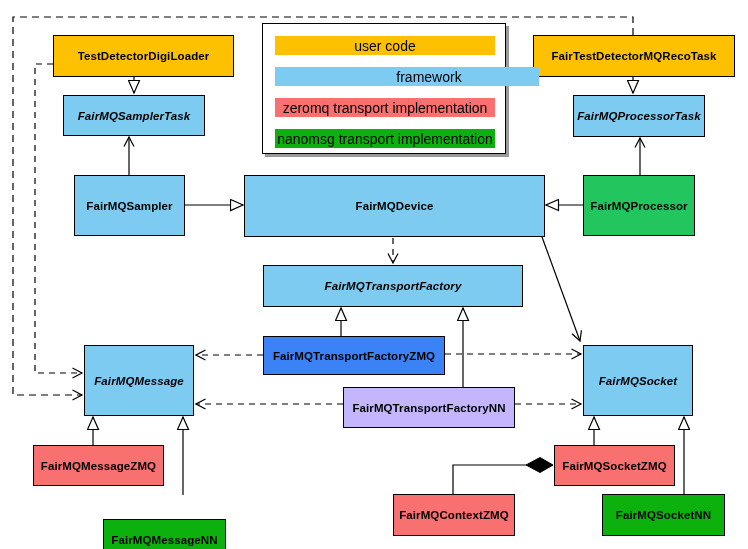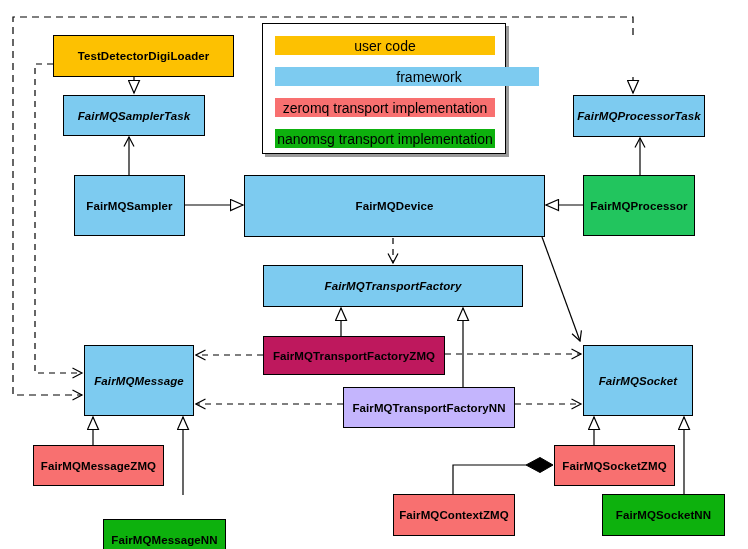--- a/index.html
+++ b/index.html
@@ -88,27 +88,28 @@
     <path d="M343,404 L196,404" stroke="#000" stroke-width="1.2" fill="none" stroke-dasharray="6,5" marker-end="url(#vee)"></path>
     <path d="M515,404 L581,404" stroke="#000" stroke-width="1.2" fill="none" stroke-dasharray="6,5" marker-end="url(#vee)"></path>
     <path d="M53,64 L35,64 L35,373 L82,373" stroke="#000" stroke-width="1.2" fill="none" stroke-dasharray="6,5" marker-end="url(#vee)"></path>
     <path d="M633,35 L633,17 L13,17 L13,395 L82,395" stroke="#000" stroke-width="1.2" fill="none" stroke-dasharray="7,5" marker-end="url(#vee)"></path>
 
     <path d="M453,494 L453,465 L526,465" stroke="#000" stroke-width="1.2" fill="none"></path>
     <polygon points="526,465 540,457.5 553,465 540,472.5" fill="#000" stroke="#000"></polygon>
   </svg>
 
   <div class="node" id="n-digi" style="background-color: rgb(253, 193, 1);">TestDetectorDigiLoader</div>
+  <div class="node" id="n-reco" style="background-color: rgb(253, 193, 1);">FairTestDetectorMQRecoTask</div>
   <div class="node abstract" id="n-samplertask" style="background-color: rgb(125, 203, 240);">FairMQSamplerTask</div>
   <div class="node abstract" id="n-processortask" style="background-color: rgb(125, 203, 240);">FairMQProcessorTask</div>
   <div class="node" id="n-sampler" style="background-color: rgb(125, 203, 240);">FairMQSampler</div>
   <div class="node" id="n-device" style="background-color: rgb(125, 203, 240);">FairMQDevice</div>
   <div class="node" id="n-processor" style="background-color: #22c55e;">FairMQProcessor</div>
   <div class="node abstract" id="n-factory" style="background-color: rgb(125, 203, 240);">FairMQTransportFactory</div>
-  <div class="node" id="n-factoryzmq" style="background-color: #be185d;">FairMQTransportFactoryZMQ</div>
+  <div class="node" id="n-factoryzmq" style="background-color: #3b82f6;">FairMQTransportFactoryZMQ</div>
   <div class="node" id="n-factorynn" style="background-color: #c4b5fd;">FairMQTransportFactoryNN</div>
   <div class="node abstract" id="n-message" style="background-color: rgb(125, 203, 240);">FairMQMessage</div>
   <div class="node abstract" id="n-socket" style="background-color: rgb(125, 203, 240);">FairMQSocket</div>
   <div class="node" id="n-messagezmq" style="background-color: rgb(248, 112, 112);">FairMQMessageZMQ</div>
   <div class="node" id="n-messagenn" style="background-color: rgb(13, 177, 13);">FairMQMessageNN</div>
   <div class="node" id="n-socketzmq" style="background-color: rgb(248, 112, 112);">FairMQSocketZMQ</div>
   <div class="node" id="n-contextzmq" style="background-color: rgb(248, 112, 112);">FairMQContextZMQ</div>
   <div class="node" id="n-socketnn" style="background-color: rgb(13, 177, 13);">FairMQSocketNN</div>
 
   <div id="legend">

